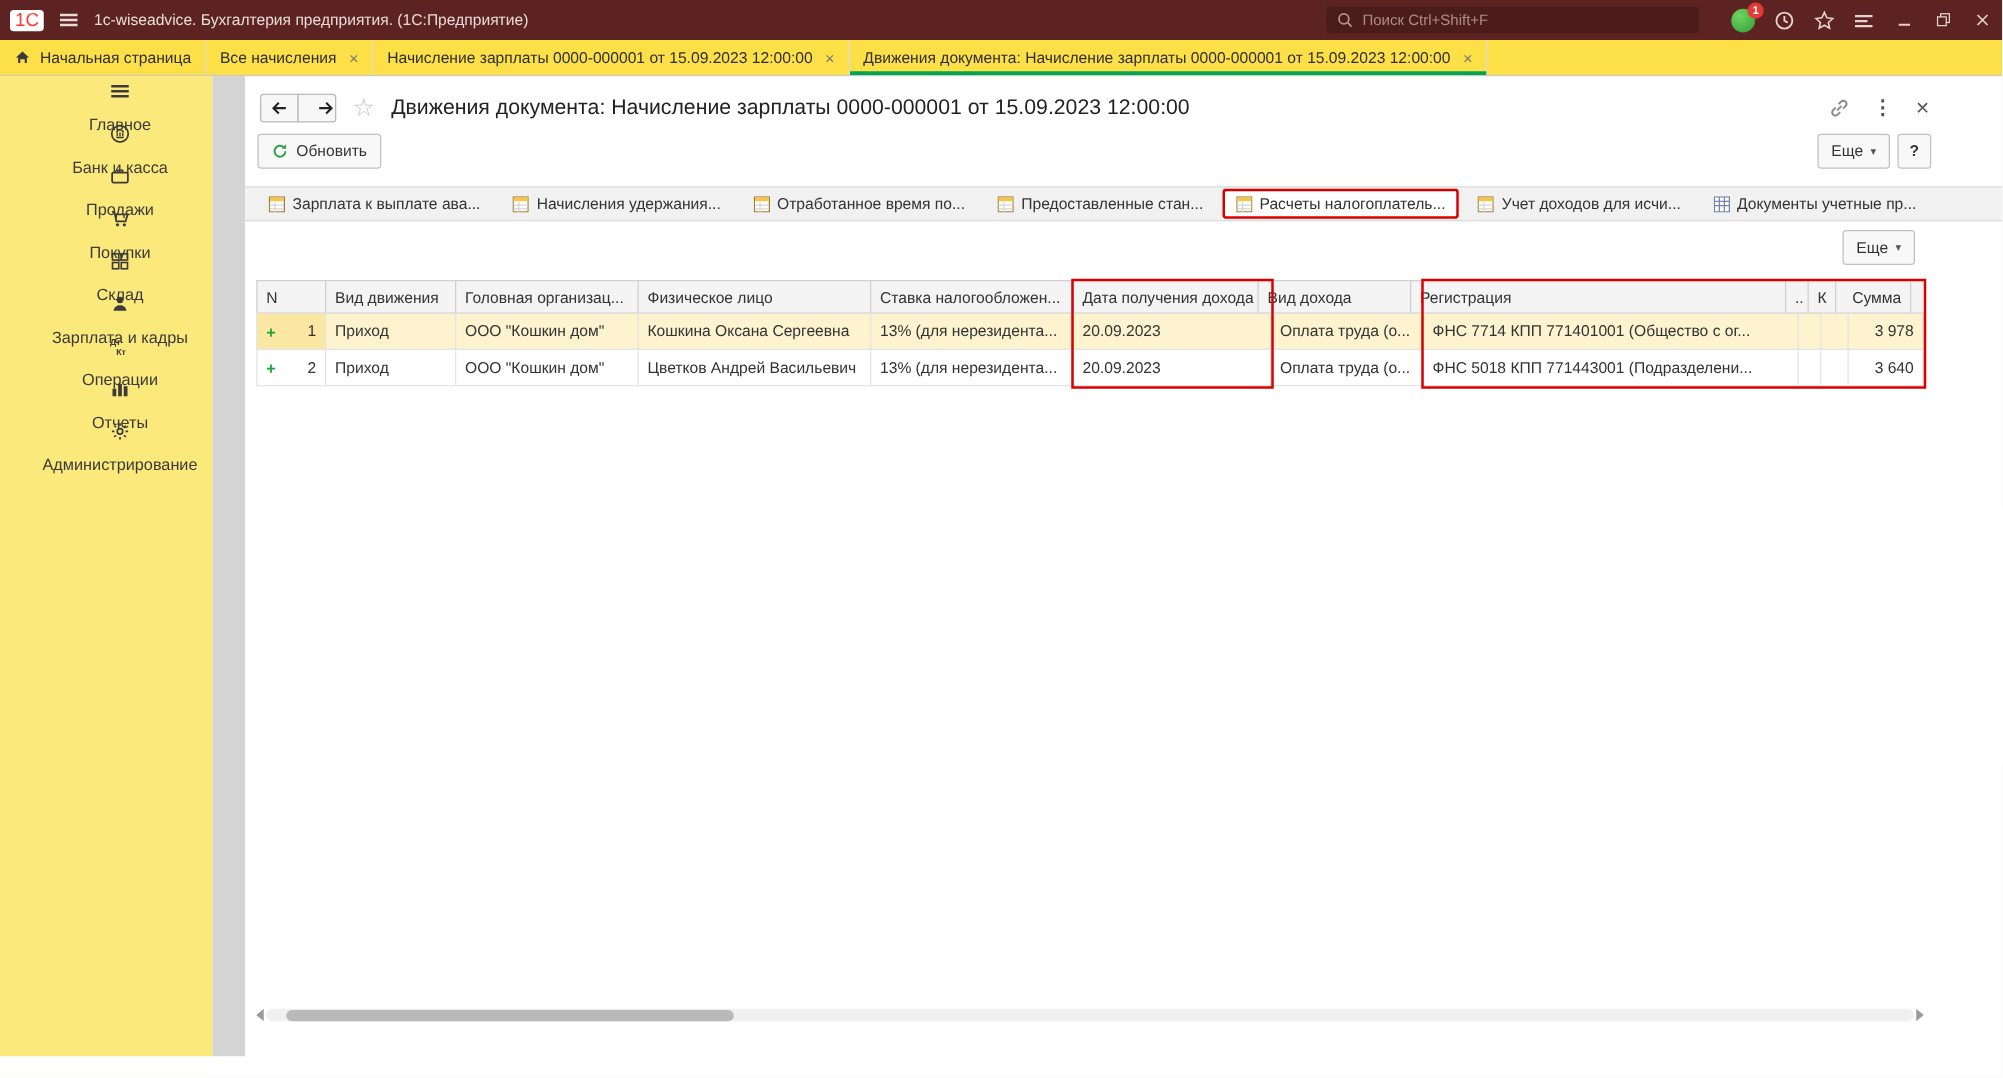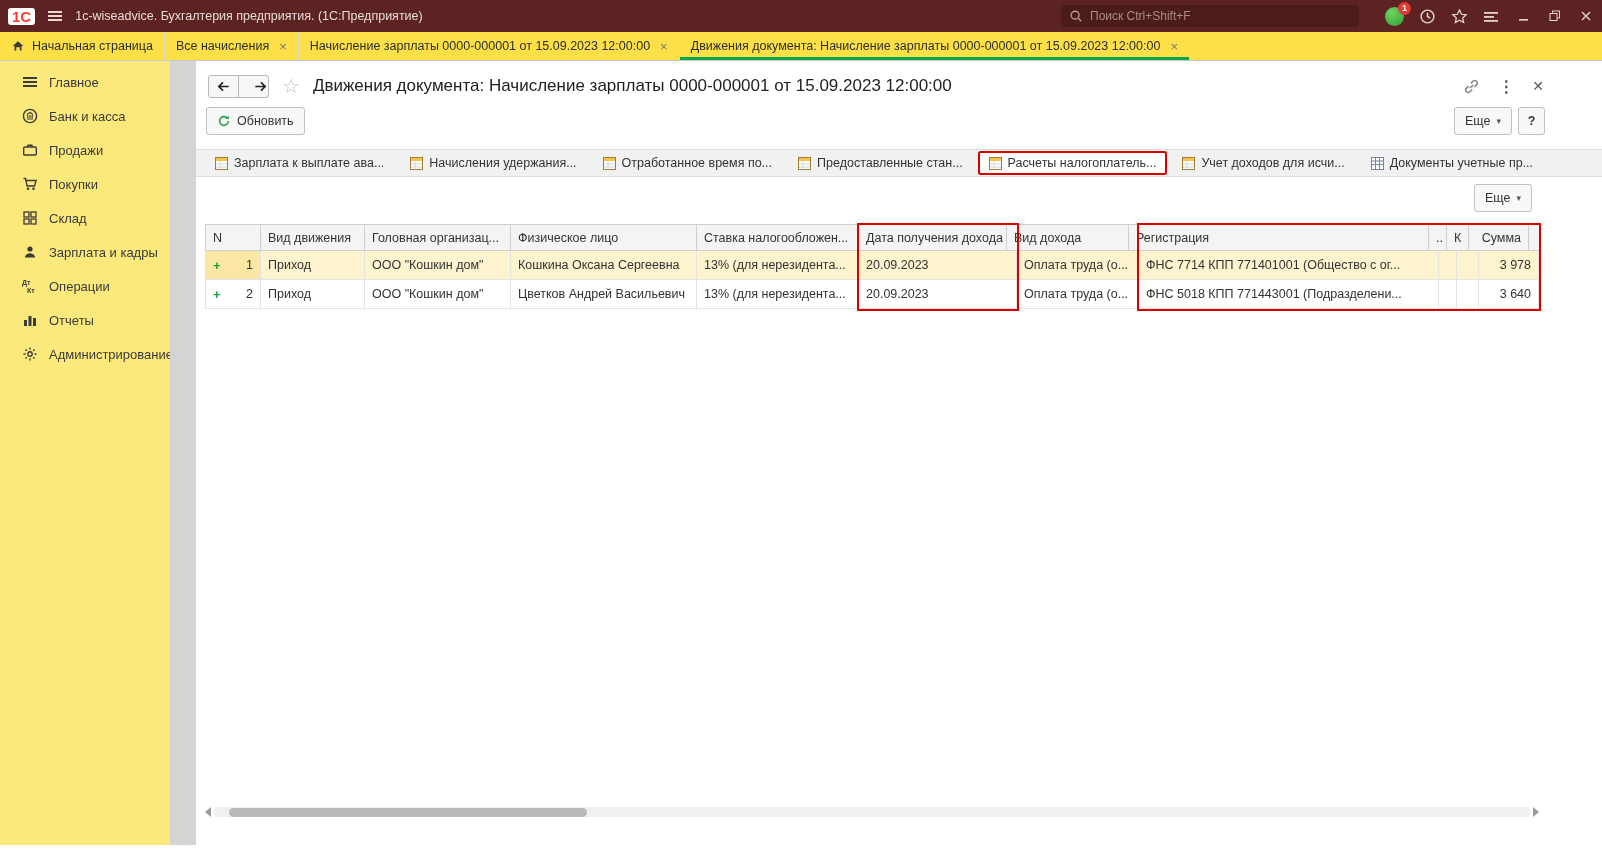--- a/index.html
+++ b/index.html
@@ -2,21 +2,21 @@
 <html><head>
 <meta charset="utf-8">
 <style>
   * { margin:0; padding:0; box-sizing:border-box; }
   html,body { background:#fff; }
   body { font-family:"Liberation Sans", sans-serif; }
   .app { position:relative; width:1602px; height:862px; overflow:hidden; background:#fff; }
 
   
   .titlebar { height:32px; background:#5d2322; display:flex; align-items:center; padding:0 10px 0 8px; gap:12px; }
-  .logo { color:#ff3b30; font-weight:700; font-size:15px; background:#fff; border-radius:3px; padding:1px 4px; line-height:1; }
+  .logo { color:#ff3b30; font-weight:400; font-size:15px; background:#fff; border-radius:3px; padding:1px 4px; line-height:1; }
   .burger { display:flex; align-items:center; cursor:pointer; }
   .tb-title { color:#e8dcd8; font-size:12.5px; white-space:nowrap; }
   .search { margin-left:auto; width:298px; height:22px; background:rgba(0,0,0,0.18); border-radius:3px; display:flex; align-items:center; gap:7px; padding:0 8px; cursor:text; }
   .s-ph { color:#ab8c88; font-size:12px; }
   .tb-icons { display:flex; align-items:center; gap:15px; margin-left:14px; }
   .tb-icons > span { display:flex; align-items:center; cursor:pointer; }
   .support { position:relative; width:19px; height:19px; border-radius:50%;
              background:radial-gradient(circle at 35% 30%, #6fd45f, #2f9e36); }
   .support .badge { position:absolute; top:-5px; right:-7px; min-width:13px; height:13px; border-radius:7px;
              background:#e53935; color:#fff; font-size:9px; font-weight:bold; display:flex; align-items:center; justify-content:center; padding:0 3px; }
@@ -26,21 +26,21 @@
   .tabbar { height:29px; background:#fde047; border-bottom:1px solid #c9c9c9; display:flex; align-items:stretch; }
   .wtab { position:relative; display:flex; align-items:center; gap:7px; padding:0 11px; border-right:1px solid #d9d9d9;
           font-size:12.5px; color:#2e2e2e; cursor:pointer; white-space:nowrap; }
   .wtab.active::after { content:""; position:absolute; left:0; right:0; bottom:0; height:3px; background:#00a550; }
   .tabclose { color:#777; font-size:13px; margin-left:3px; }
   .tab-ico { display:flex; align-items:center; }
 
   
   .body { display:flex; height:801px; }
   .sidebar { width:170px; background:#fce97b; padding-top:4px; }
-  .side-item { height:34px; display:flex; align-items:center; gap:11px; padding-left:22px; font-size:13px; color:#3a3a3a; cursor:pointer; }
+  .side-item { height:34px; display:flex; align-items:center; gap:11px; padding-left:22px; font-size:13px; color:#3a3a3a; cursor:pointer;flex-direction:column; }
   .side-ico { display:flex; align-items:center; width:16px; }
 
   .content { flex:1; background:#d4d4d4; position:relative; }
   .panel { position:absolute; left:26px; top:0; right:0; bottom:0; background:#fff; }
 
   
   .p-head { display:flex; align-items:center; gap:9px; padding:10px 58px 2px 12px; height:42px; }
   .nav-group { display:flex; }
   .nav-btn { width:31px; height:23px; border:1px solid #b9b9b9; background:#f7f7f7; display:flex; align-items:center; justify-content:center; cursor:pointer; }
   .nav-btn.left { border-radius:3px 0 0 3px; }

